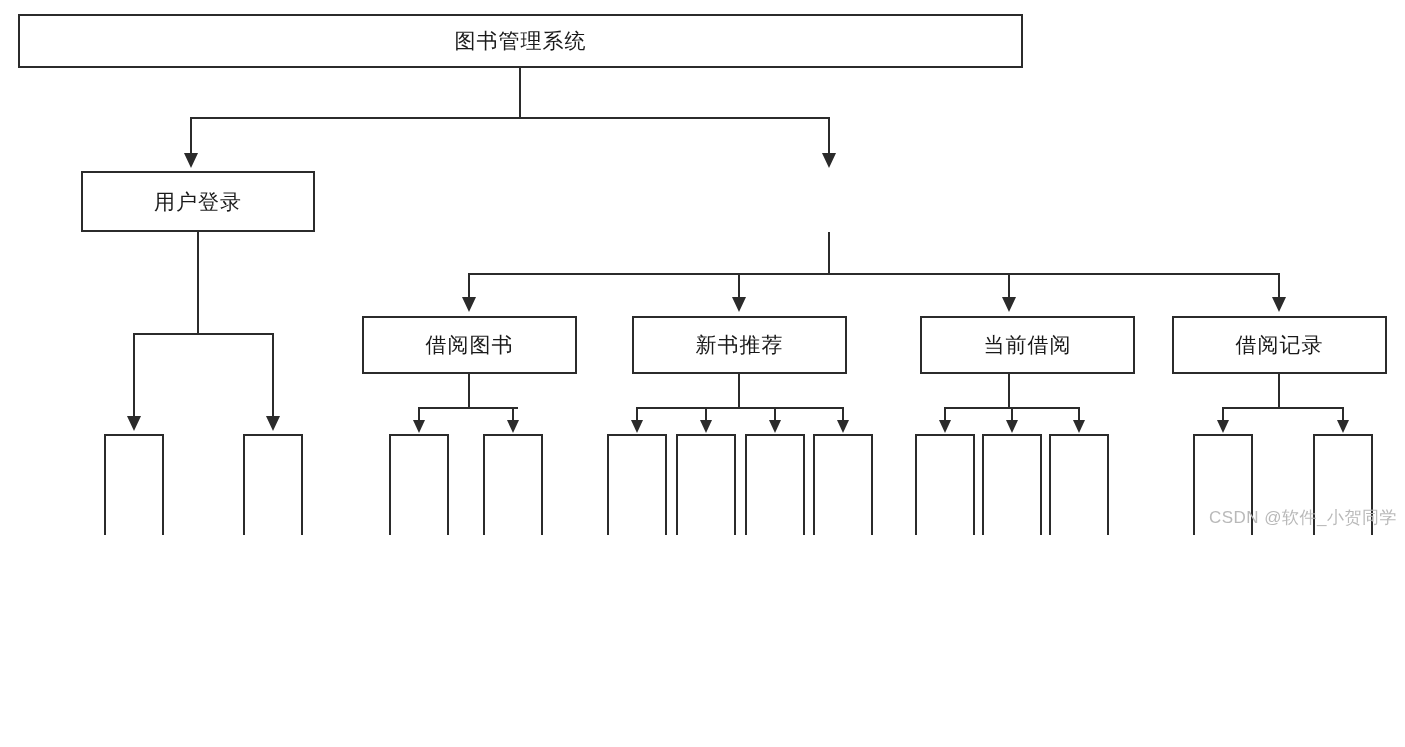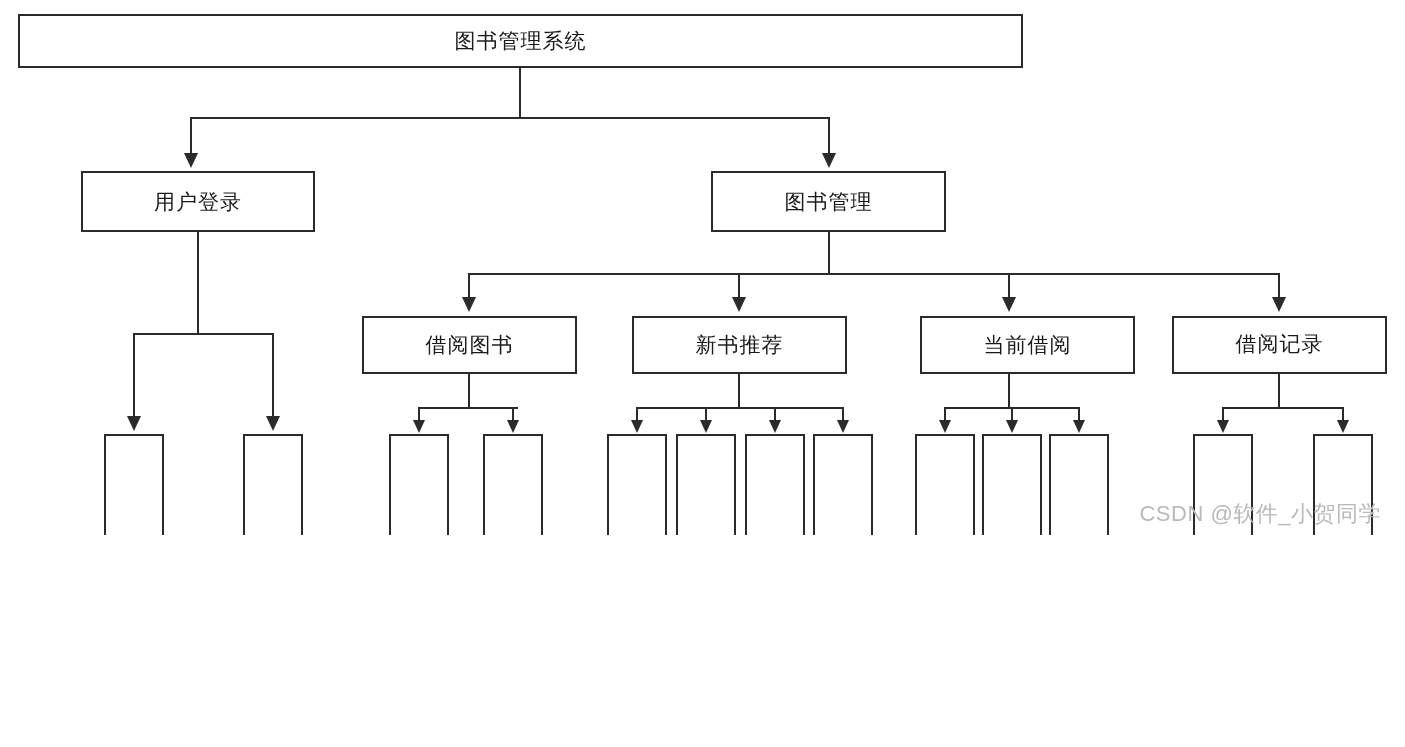--- a/index.html
+++ b/index.html
@@ -58,23 +58,23 @@
     border-right: 7px solid transparent;
     border-top: 15px solid #2b2b2b;
   }
   .arrow.sm {
     border-left-width: 6px;
     border-right-width: 6px;
     border-top-width: 13px;
   }
   #watermark {
     position: absolute;
-    right: 24px;
+    right: 8px;
     bottom: 6px;
-    font-size: 22px;
+    font-size: 17px;
     color: #b9b9b9;
     letter-spacing: 0.5px;
     white-space: nowrap;
     pointer-events: none;
     text-align: right;
   }
 </style>
 </head>
 <body>
 
@@ -88,23 +88,20 @@
 
   <div class="edge h" style="left:190px; top:117px; width:640px;"></div>
 
   <div class="edge v" style="left:190px; top:117px; height:38px;"></div>
   <div class="arrow" style="left:184px; top:153px;"></div>
   <div class="edge v" style="left:828px; top:117px; height:38px;"></div>
   <div class="arrow" style="left:822px; top:153px;"></div>
 
   <div class="node horiz" style="left:81px; top:171px; width:234px; height:61px;">
     <span>用户登录</span>
-  </div>
-  <div class="node horiz" style="left:711px; top:171px; width:235px; height:61px;">
-    <span>图书管理</span>
   </div>
 
   <div class="edge v" style="left:197px; top:232px; height:102px;"></div>
   <div class="edge h" style="left:133px; top:333px; width:140px;"></div>
   <div class="edge v" style="left:133px; top:333px; height:85px;"></div>
   <div class="arrow" style="left:127px; top:416px;"></div>
   <div class="edge v" style="left:272px; top:333px; height:85px;"></div>
   <div class="arrow" style="left:266px; top:416px;"></div>
 
   <div class="edge v" style="left:828px; top:232px; height:42px;"></div>
@@ -120,21 +117,21 @@
 
   <div class="node horiz" style="left:362px; top:316px; width:215px; height:58px;">
     <span>借阅图书</span>
   </div>
   <div class="node horiz" style="left:632px; top:316px; width:215px; height:58px;">
     <span>新书推荐</span>
   </div>
   <div class="node horiz" style="left:920px; top:316px; width:215px; height:58px;justify-content:center;">
     <span>当前借阅</span>
   </div>
-  <div class="node horiz" style="left:1172px; top:316px; width:215px; height:58px;font-family:Liberation Serif, serif;">
+  <div class="node horiz" style="left:1172px; top:316px; width:215px; height:58px;">
     <span>借阅记录</span>
   </div>
 
   <div class="edge v" style="left:468px; top:374px; height:34px;"></div>
   <div class="edge h" style="left:418px; top:407px; width:100px;"></div>
   <div class="edge v" style="left:418px; top:407px; height:15px;"></div>
   <div class="arrow sm" style="left:413px; top:420px;"></div>
   <div class="edge v" style="left:512px; top:407px; height:15px;"></div>
   <div class="arrow sm" style="left:507px; top:420px;"></div>
 

